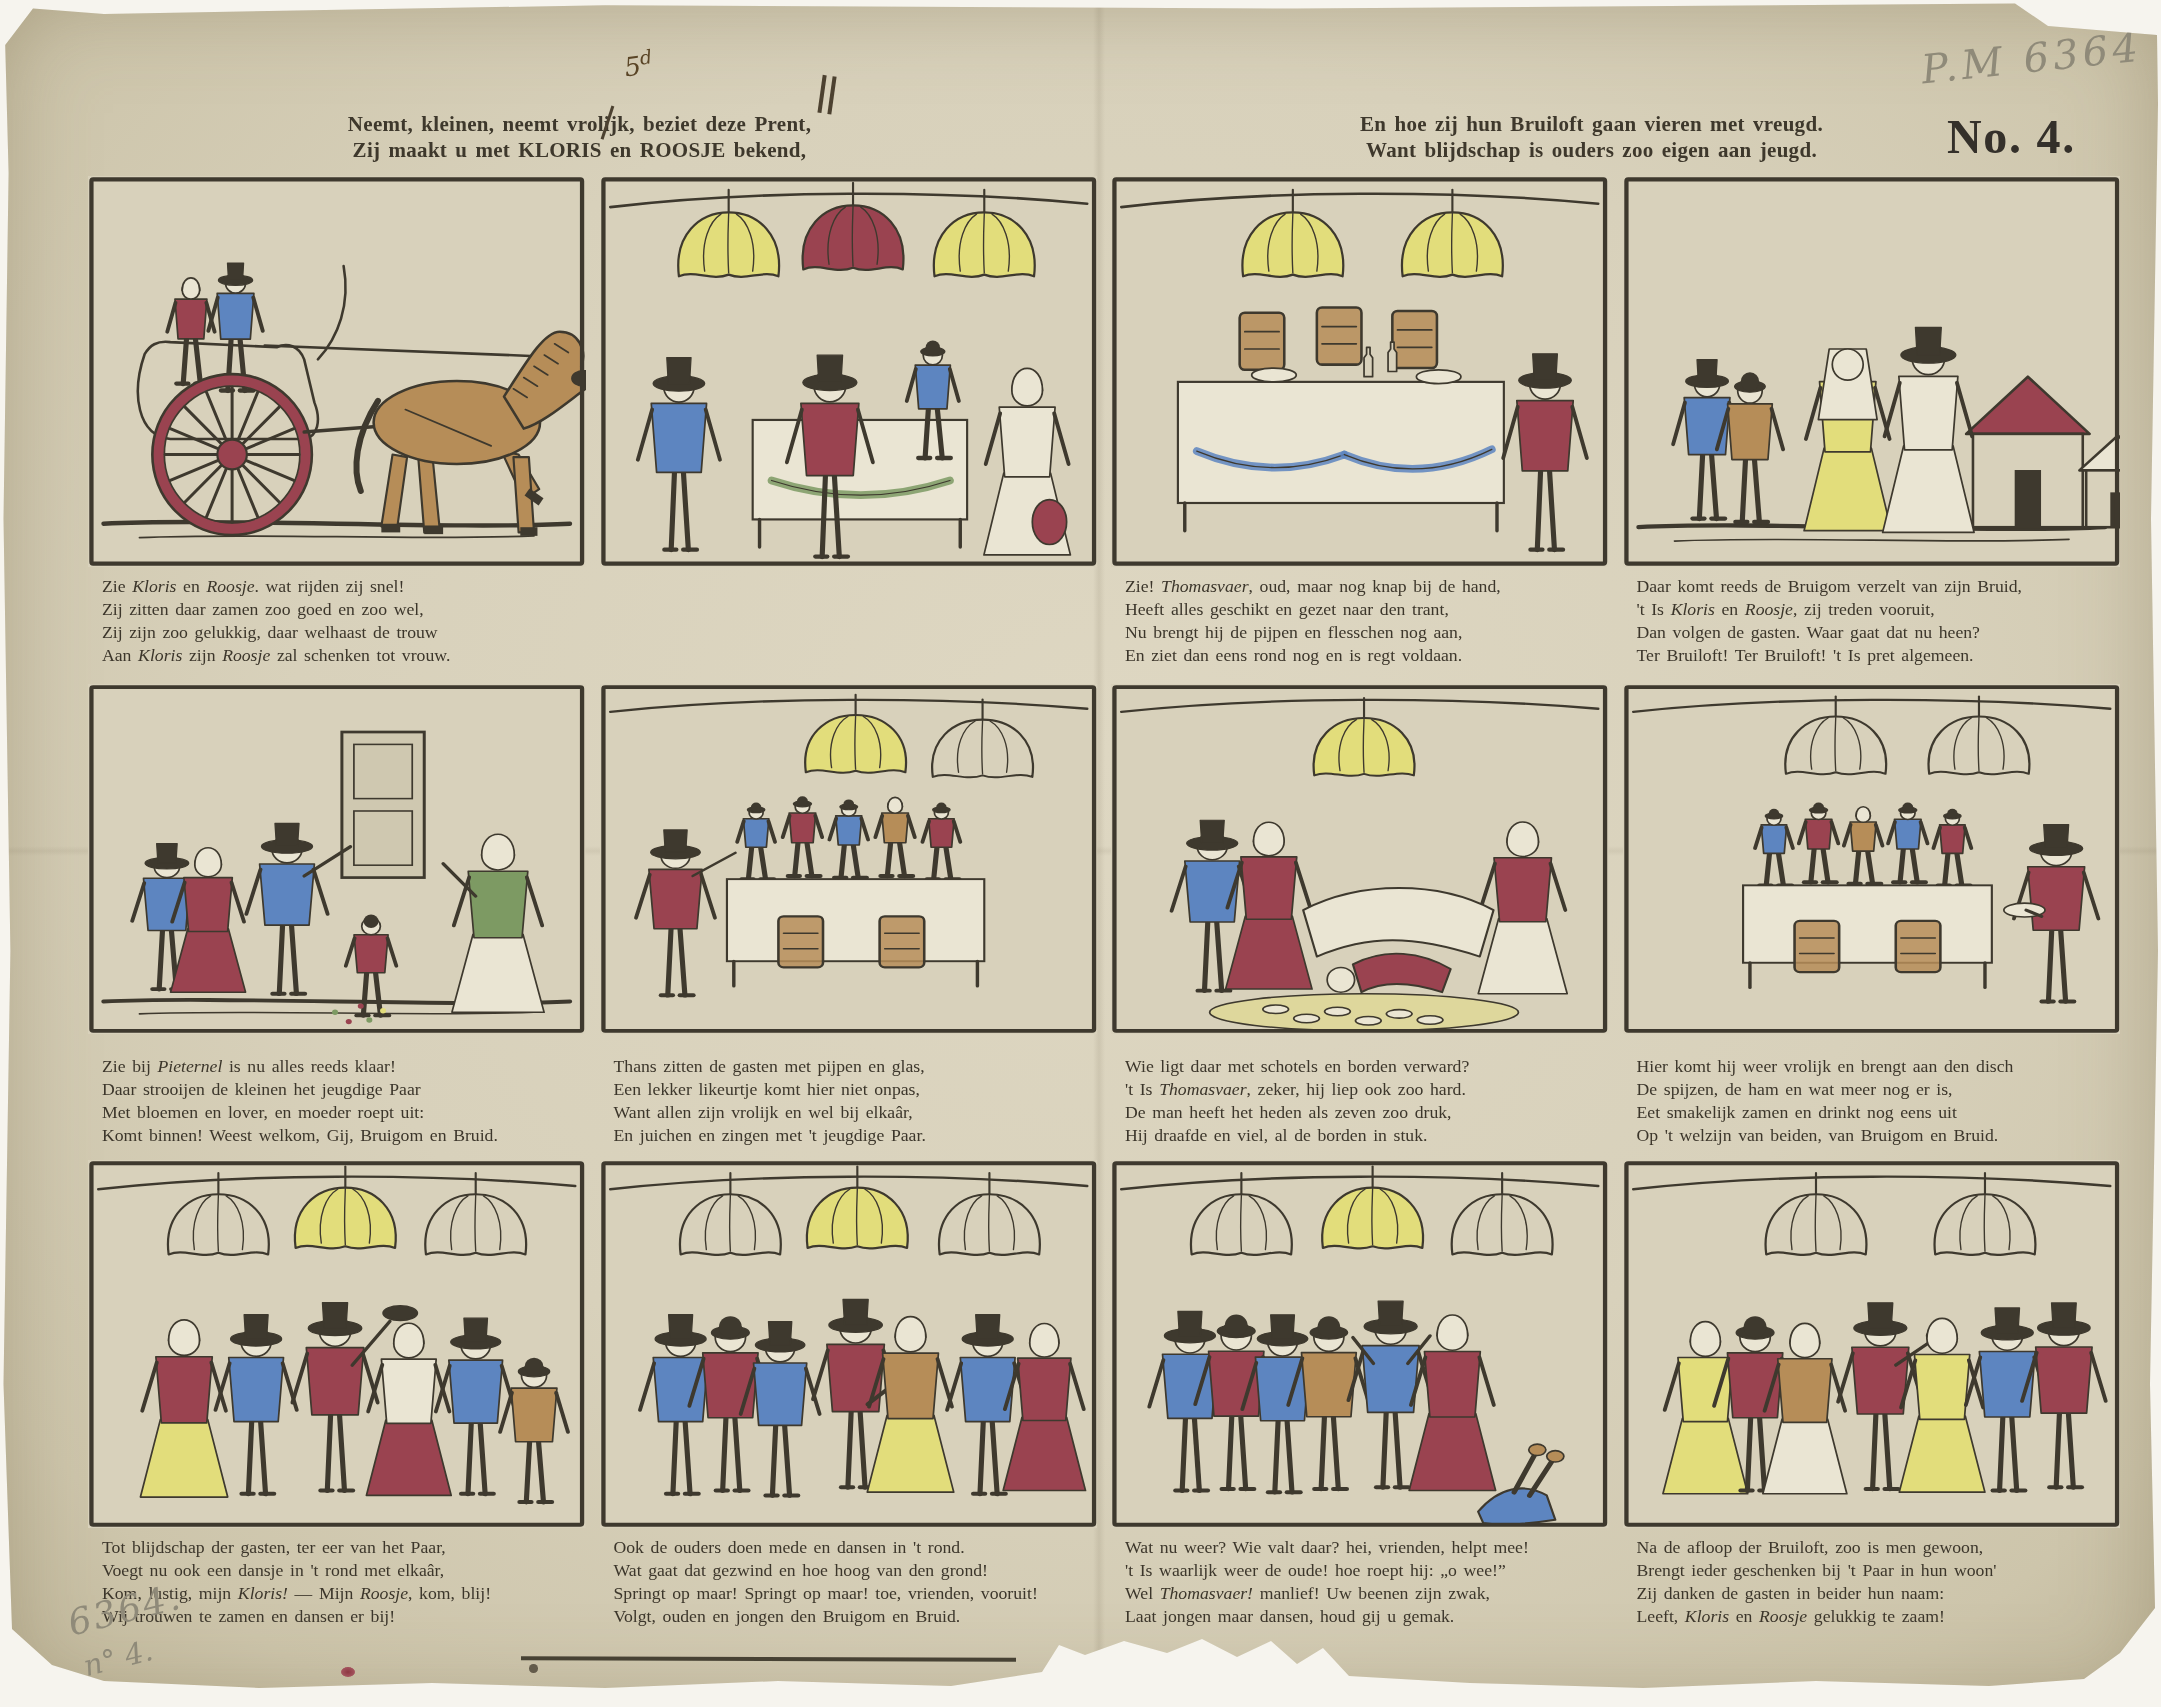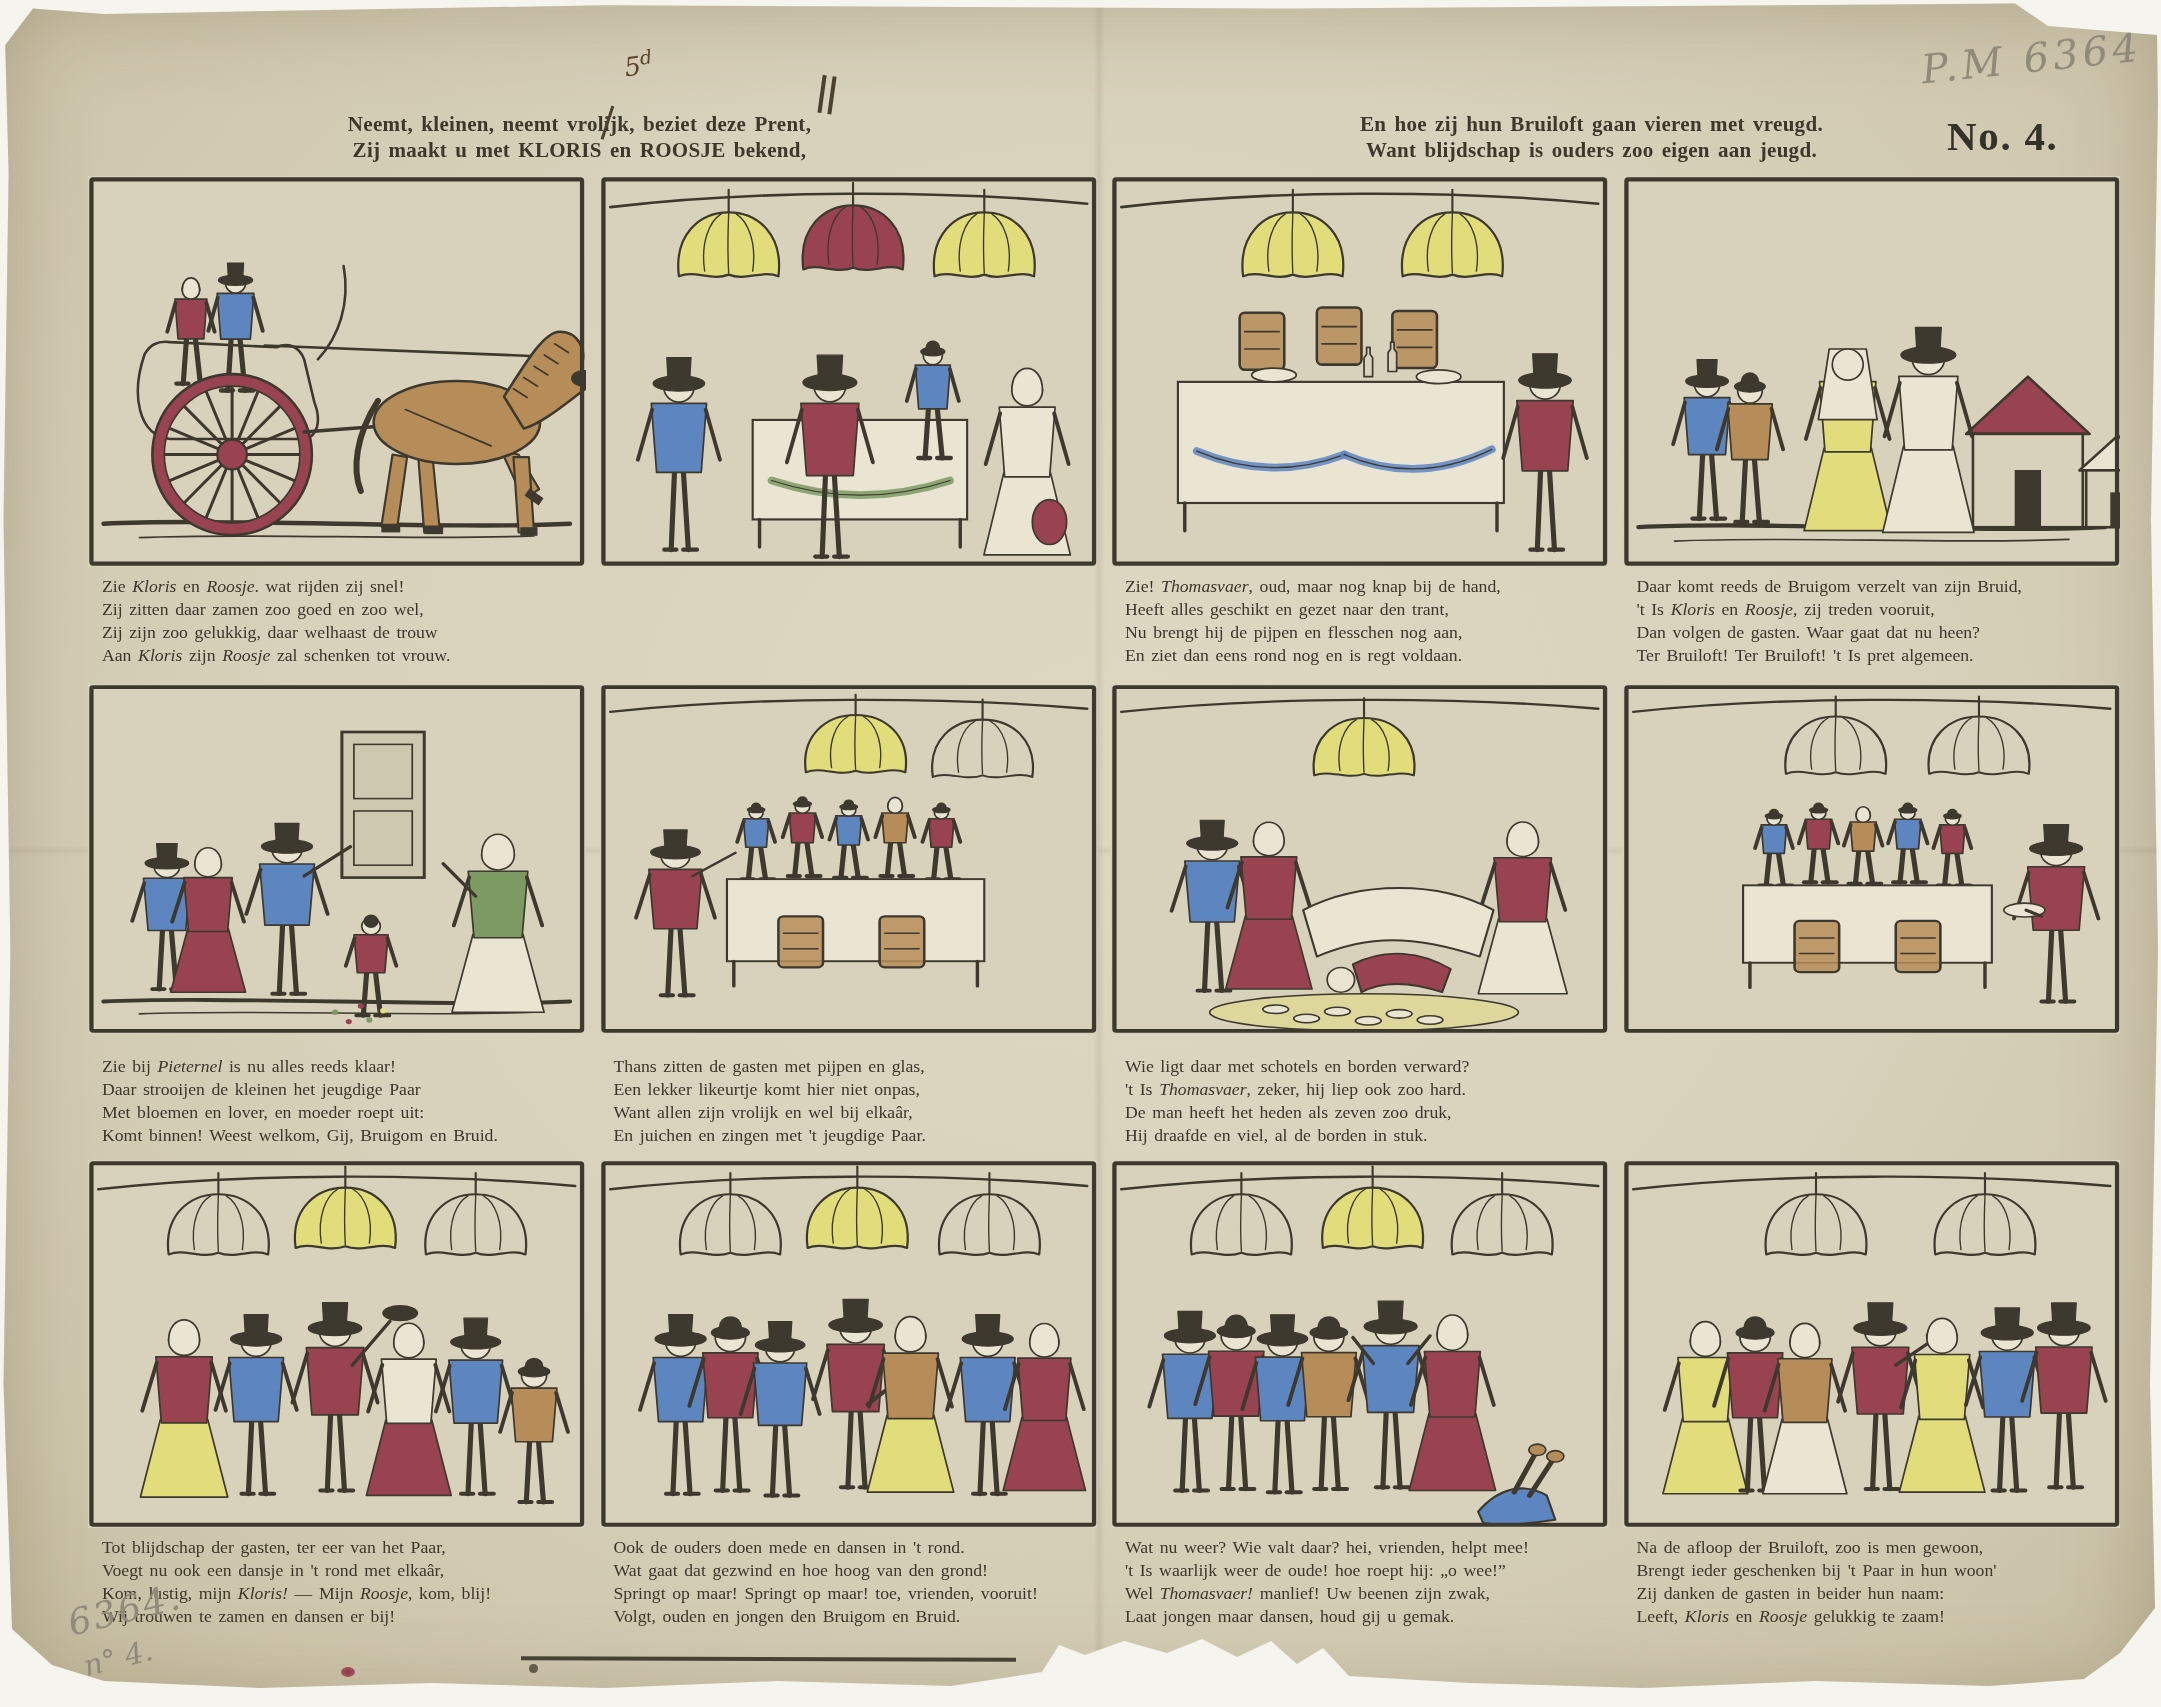--- a/index.html
+++ b/index.html
@@ -22,21 +22,21 @@
       3.5px 1384px, 10.4px 951px, 3.5px 519px, 8.6px 173px);
   }
   .fold-v{position:absolute;left:1093px;top:0;width:12px;height:100%;
     background:linear-gradient(90deg,transparent,rgba(90,78,55,.11),transparent)}
   .fold-h{position:absolute;left:0;top:846px;width:100%;height:10.4px;
     background:linear-gradient(180deg,transparent,rgba(90,78,55,.08),transparent)}
   .hdr{position:absolute;font-weight:700;font-size:21px;line-height:26px;color:#3e382c;
        text-align:center;word-spacing:2.6px;letter-spacing:0.3px}
   .hdr-left{left:277px;top:111px;width:605px}
   .hdr-right{left:1280px;top:111px;width:623px}
-  .print-no{position:absolute;left:1947px;top:114px;font-weight:700;font-size:41px;line-height:45px;
+  .print-no{position:absolute;left:1947px;top:114px;font-weight:700;font-size:48px;line-height:45px;
             color:#34302a;letter-spacing:1.7px}
   .grid{position:absolute;left:88px;top:176px;width:2032px;display:grid;
         grid-template-columns:repeat(4,1fr);column-gap:14px;
         grid-template-rows:508px 476px 484px}
   .cell{margin:0}
   .r1 .panel{height:391px}.r2 .panel{height:350px}.r3 .panel{height:368px}
   .panel svg{display:block;width:100%;height:100%}
   .caption{margin-top:7.8px;padding-left:14px;font-size:17.7px;line-height:23px;color:#3c362b;
            word-spacing:2.2px;white-space:nowrap}
   .r2 .caption{margin-top:21px}
@@ -618,20 +618,26 @@
               <line x1="472.9" y1="243.294" x2="455.78" y2="303" stroke="#3e392e" stroke-width="4.5" stroke-linecap="round"></line>
               <line x1="537.1" y1="243.294" x2="554.22" y2="303" stroke="#3e392e" stroke-width="4.5" stroke-linecap="round"></line>
               <circle cx="505" cy="216.19" r="18.19" fill="#eae5d3" stroke="#3e392e" stroke-width="2"></circle>
               <ellipse cx="505" cy="212.371" rx="30.923000000000002" ry="9.095" fill="#3e392e" stroke="#3e392e" stroke-width="1.5"></ellipse>
               <polygon points="490.448,181.448 519.552,181.448 517.733,212.371 492.267,212.371" fill="#3e392e" stroke="#3e392e" stroke-width="1.5" stroke-linejoin="round"></polygon>
               <ellipse cx="468" cy="292" rx="24" ry="9" fill="#eae5d3" stroke="#3e392e" stroke-width="2"></ellipse>
               <line x1="488" y1="300" x2="470" y2="292" stroke="#3e392e" stroke-width="4" stroke-linecap="round"></line>
               <rect x="4" y="4" width="572" height="444" rx="2" fill="none" stroke="#3e392e" stroke-width="5"></rect>
             </svg>
           </div>
+          <figcaption class="caption">
+            <div class="cl">Hier komt hij weer vrolijk en brengt aan den disch</div>
+            <div class="cl">De spijzen, de ham en wat meer nog er is,</div>
+            <div class="cl">Eet smakelijk zamen en drinkt nog eens uit</div>
+            <div class="cl">Op 't welzijn van beiden, van Bruigom en Bruid.</div>
+          </figcaption>
         </figure>
         <figure class="cell r3">
           <div class="panel">
             <svg viewBox="0 0 580 452" preserveAspectRatio="none">
               <rect x="0" y="0" width="580" height="452" fill="#d8d1bb"></rect>
               <path d="M 12 36 C 180 16 400 16 568 32" fill="none" stroke="#3e392e" stroke-width="3" stroke-linejoin="round" stroke-linecap="round"></path>
               <line x1="152" y1="42" x2="152" y2="16" stroke="#3e392e" stroke-width="2.5" stroke-linecap="round"></line>
               <path d="M 94 116 C 88 68 118 42 152 42 C 186 42 216 68 210 116 C 192 108 172 122 152 114 C 132 122 112 108 94 116 Z" fill="#d8d1bb" stroke="#3e392e" stroke-width="2.6" stroke-linejoin="round" stroke-linecap="round"></path>
               <path d="M 124 110 C 119 76 130 52 143 44" fill="none" stroke="#3e392e" stroke-width="1.6" stroke-linejoin="round" stroke-linecap="round"></path>
               <path d="M 152 112 C 150 76 152 50 152 43" fill="none" stroke="#3e392e" stroke-width="1.6" stroke-linejoin="round" stroke-linecap="round"></path>

